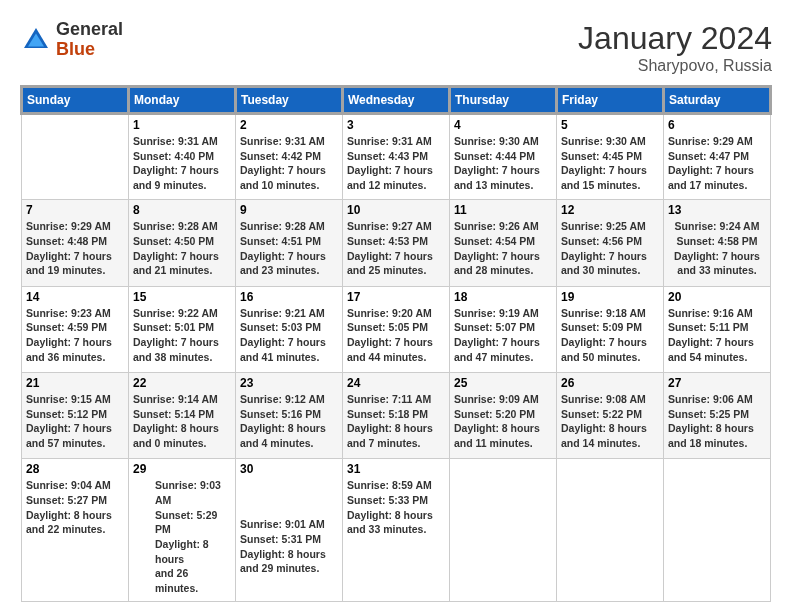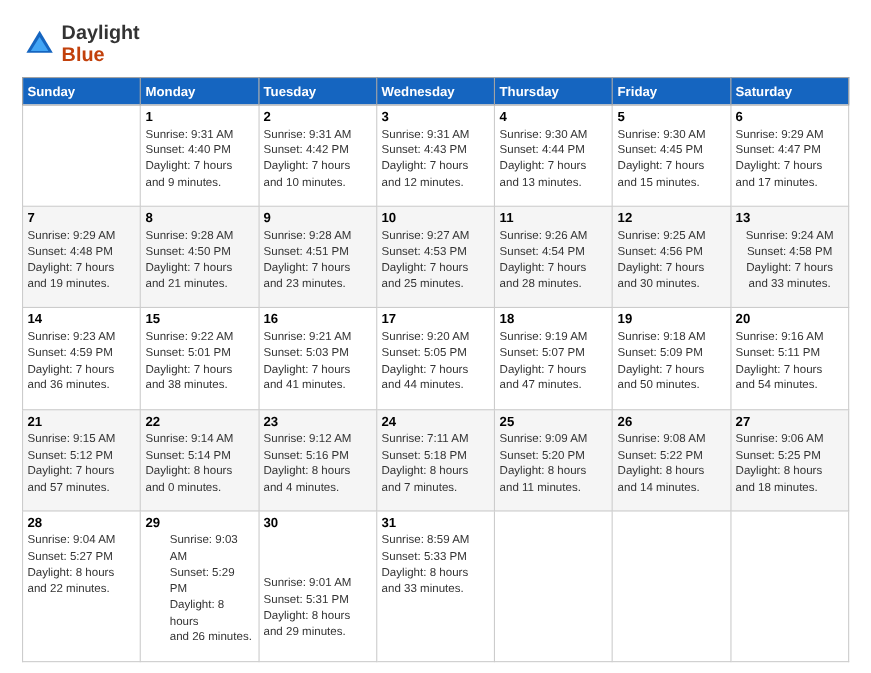--- a/index.html
+++ b/index.html
@@ -65,21 +65,21 @@
       width: 100%;
       font-size: 10.5px;
     }
     .calendar th {
       background: #1565c0;
       color: #fff;
       padding: 5px 4px;
       text-align: left;
       font-size: 12px;
       font-weight: bold;
-      border: 1px solid #a3a3a3;
+      border: 3px solid #a3a3a3;
     }
     .calendar td {
       vertical-align: top;
       padding: 3px 4px;
       border: 1px solid #ccc;
       width: calc(100% / 7);
       height: 85px;
     }
     .calendar tr:nth-child(even) td {
       background: #f5f5f5;
@@ -89,44 +89,47 @@
     }
     .day-num {
       font-weight: bold;
       font-size: 12px;
       display: block;
       margin-bottom: 2px;
     }
     .day-info {
       color: #333;
       line-height: 1.4;
+      font-weight: bold;
     }
     .empty-cell {
       background: #fff !important;
     }
     .last-row td {
       height: 70px;
     }
   </style>
 </head>
 <body>
 
 <div class="page">
   <div class="header">
     <div class="logo">
       <svg class="logo-icon" viewBox="0 0 40 40">
         <polygon points="20,5 35,30 5,30" fill="#1565c0"></polygon>
         <polygon points="20,12 30,28 10,28" fill="#42a5f5"></polygon>
       </svg>
       <div class="logo-text">
-        <span class="logo-general">Daylight</span>
+        <span class="logo-general">General</span>
         <span class="logo-blue">Blue</span>
       </div>
     </div>
     <div class="title-area">
+      <div class="month-title">January 2024</div>
+      <div class="location-title">Sharypovo, Russia</div>
     </div>
   </div>
 
   <table class="calendar">
     <thead>
       <tr>
       <th>Sunday</th>
           <th>Monday</th>
           <th>Tuesday</th>
           <th>Wednesday</th>

